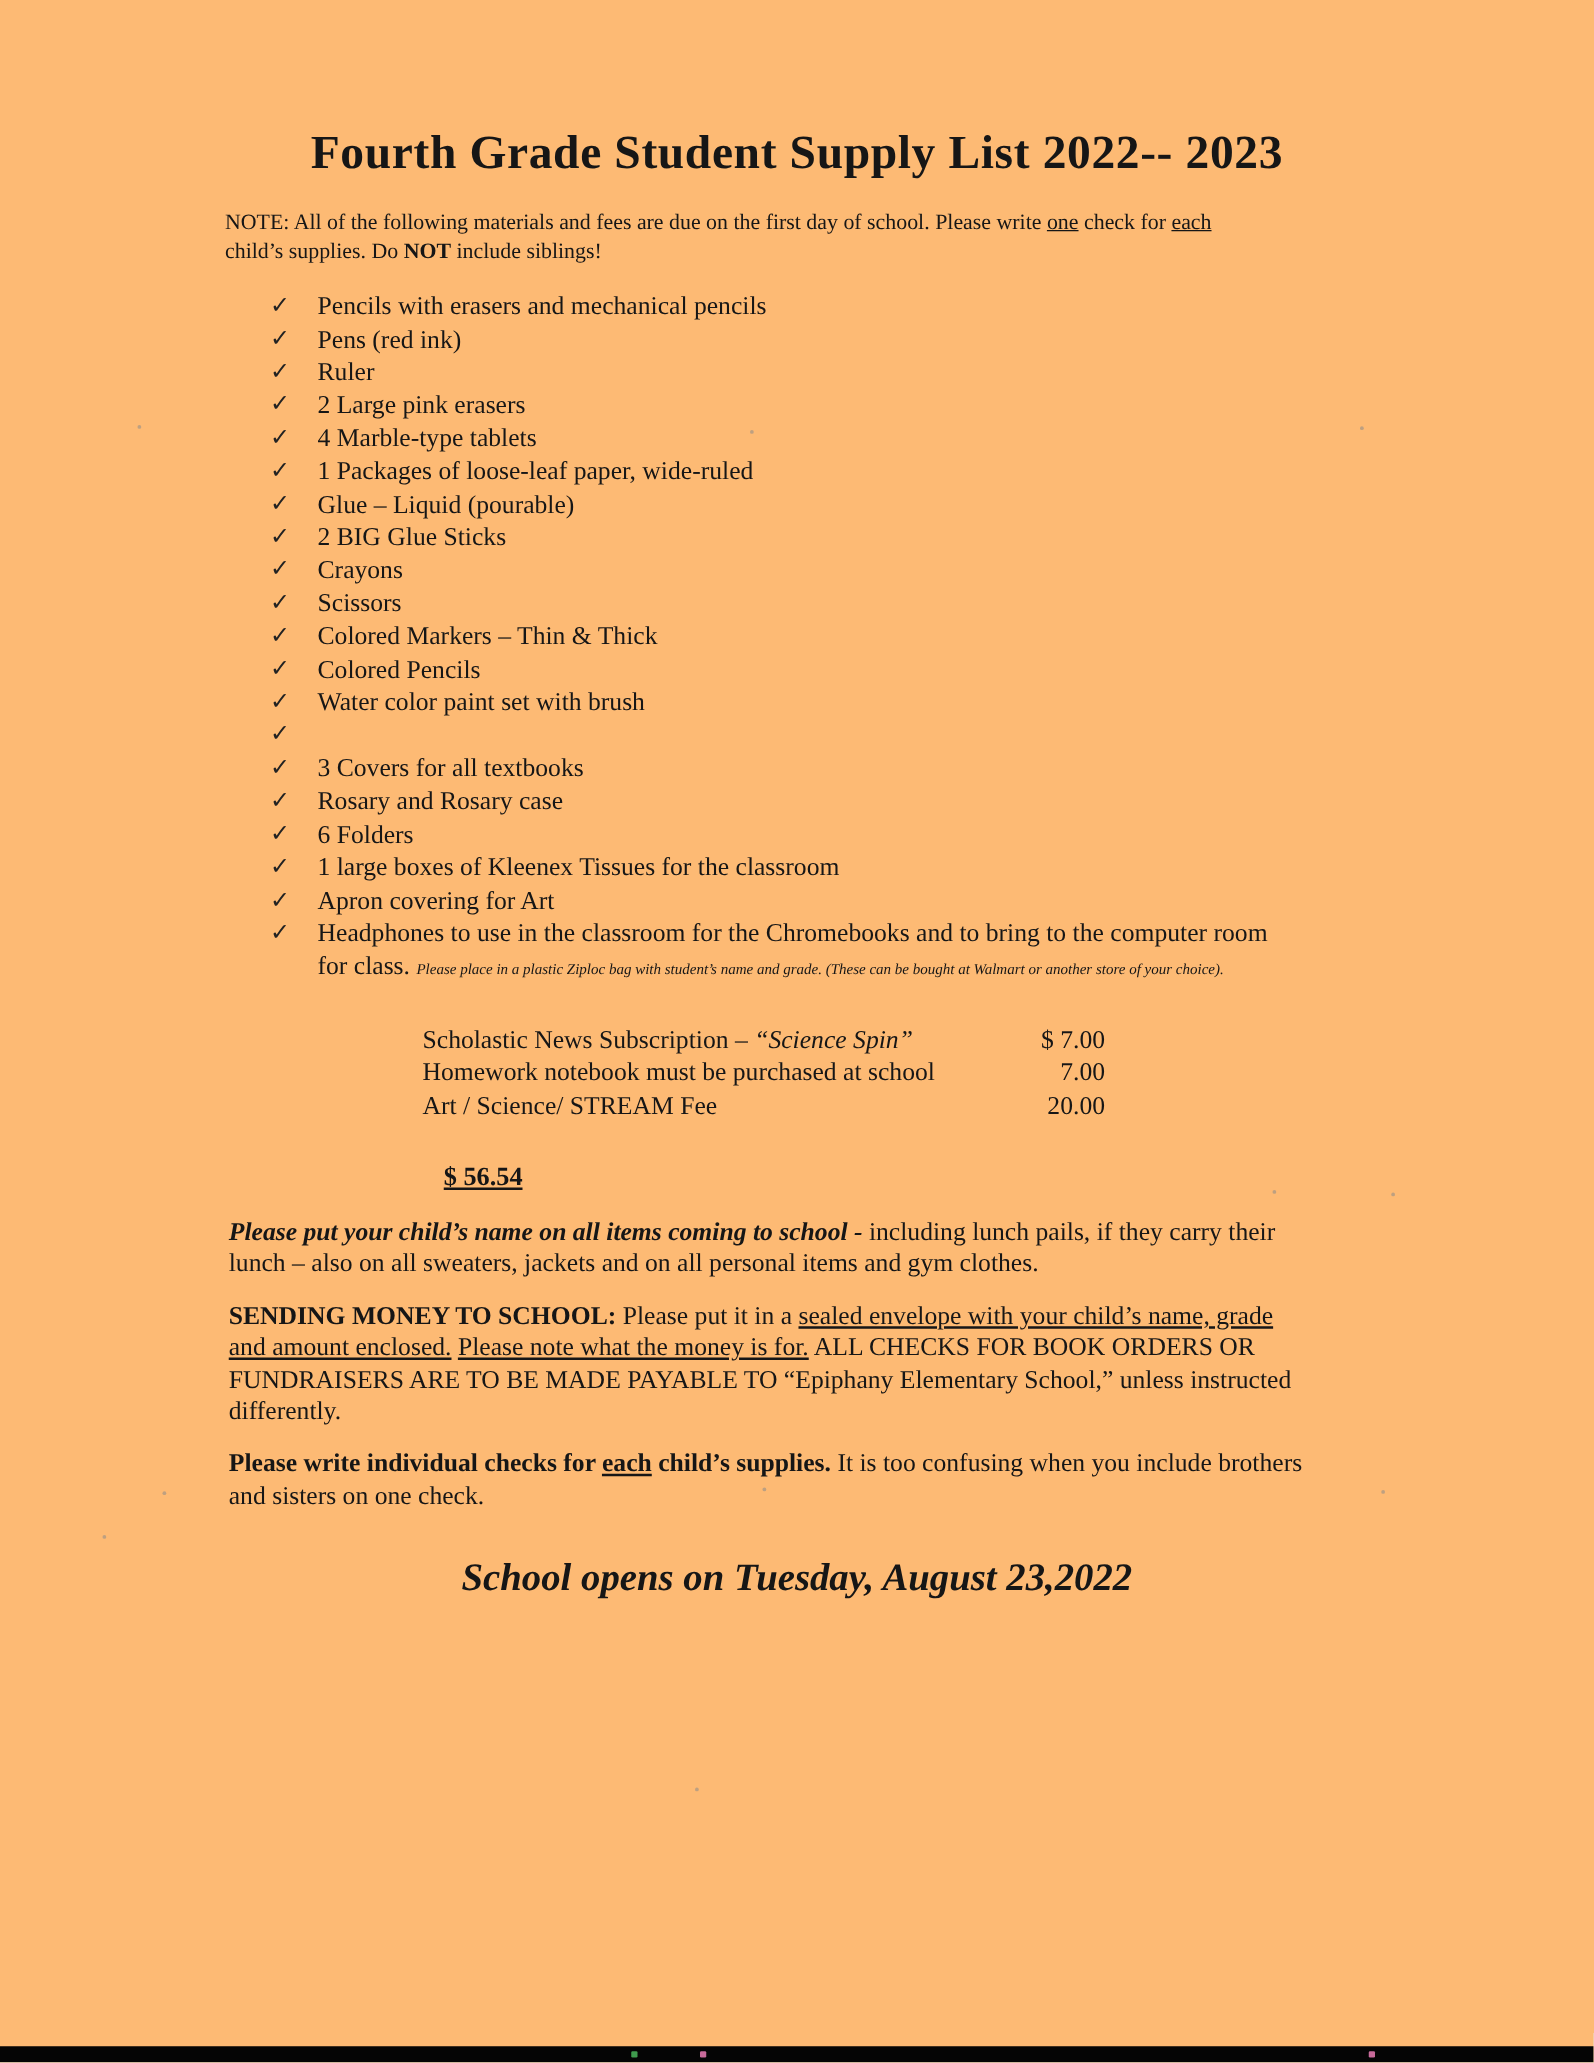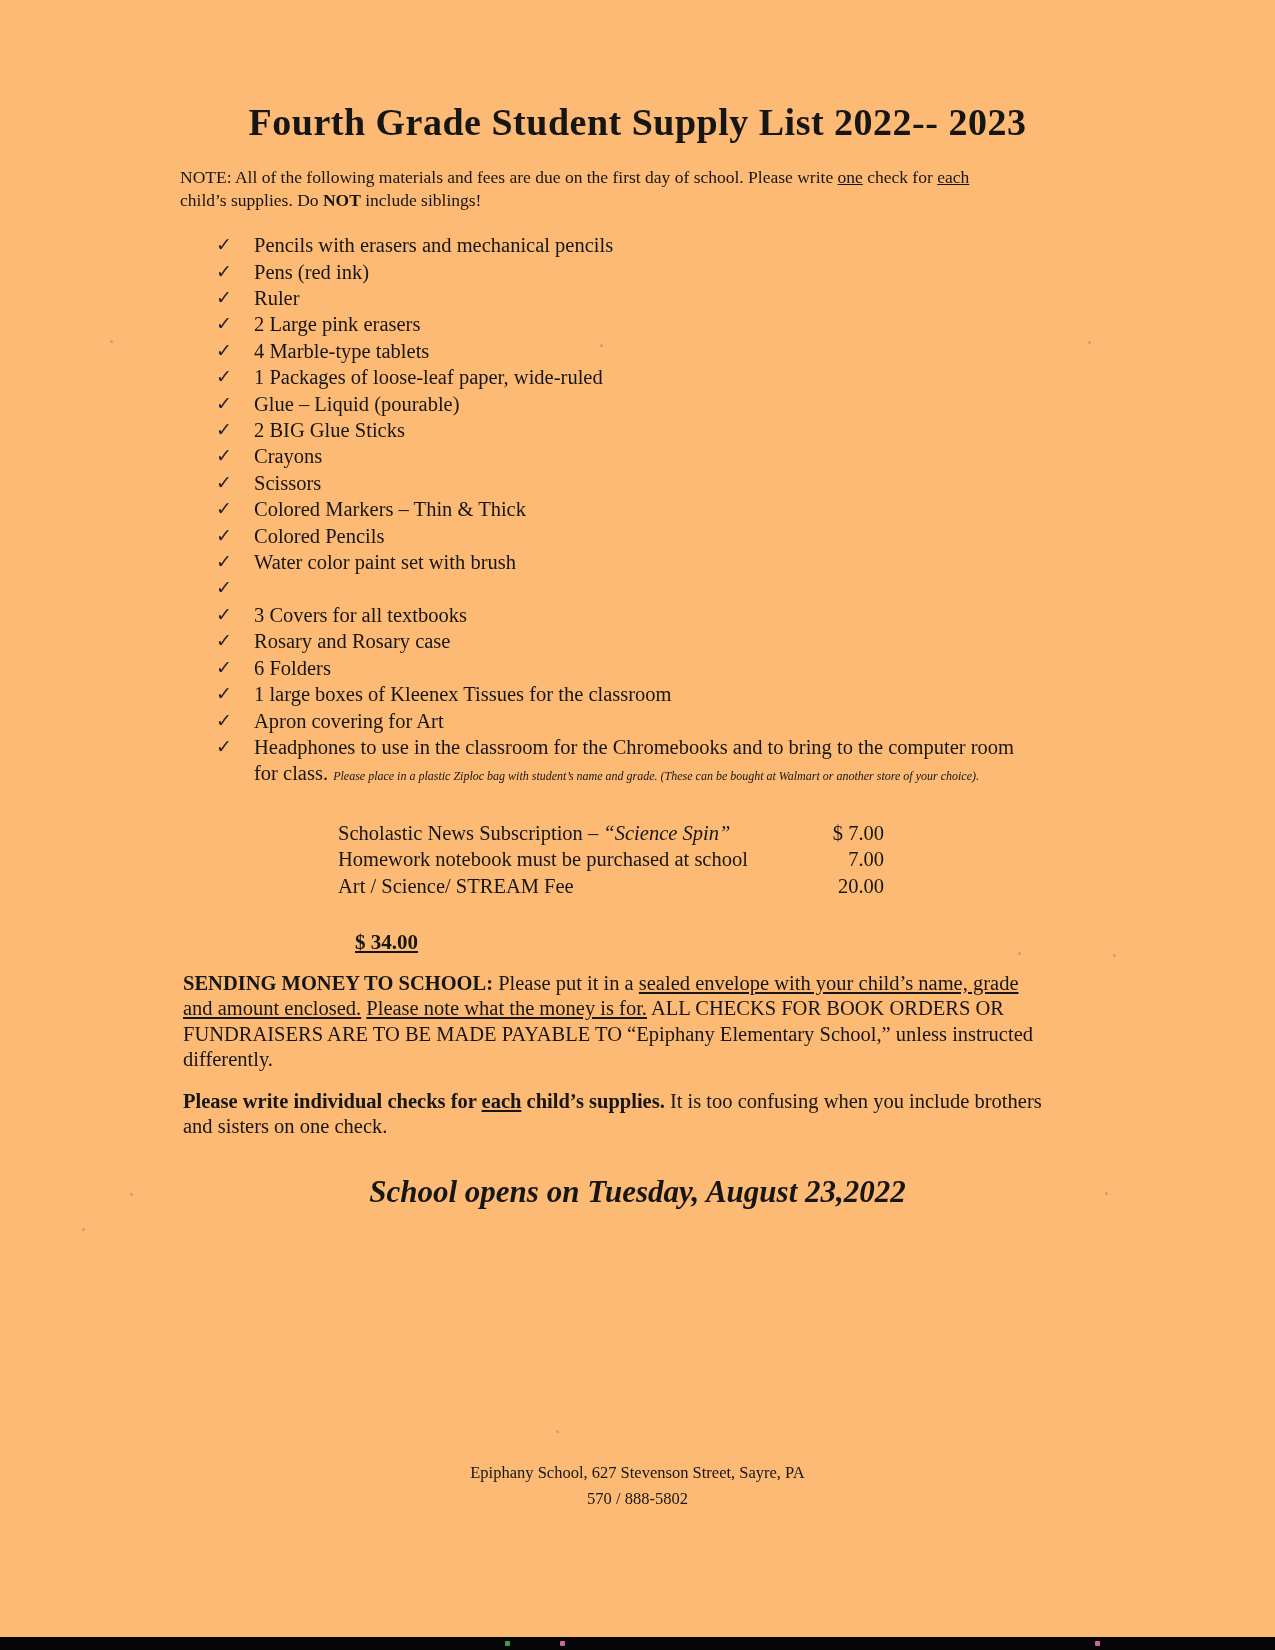--- a/index.html
+++ b/index.html
@@ -177,34 +177,31 @@
       <span><span>Homework notebook must be purchased at school</span></span>
       <span class="fee-amt">7.00</span>
     </div>
     <div class="fee-row">
       <span><span>Art / Science/ STREAM Fee</span></span>
       <span class="fee-amt">20.00</span>
     </div>
   </div>
 
   <div class="total-line">
-    <span class="total-amt">$ 34.00</span>
+    <span class="total-amt">$ 56.54</span>
   </div>
 
+  <p class="para"><span class="bi">Please put your child’s name on all items coming to school - </span><span>including lunch pails, if they carry their lunch – also on all sweaters, jackets and on all personal items and gym clothes.</span></p>
 
   <p class="para tight"><span class="b">SENDING MONEY TO SCHOOL:</span><span>  Please put it in a </span><span class="u">sealed envelope with your child’s name, grade and amount enclosed.</span><span>  </span><span class="u">Please note what the money is for.</span><span>  ALL CHECKS FOR BOOK ORDERS OR FUNDRAISERS ARE TO BE MADE PAYABLE TO “Epiphany Elementary School,” unless instructed differently.</span></p>
 
   <p class="para tight"><span class="b">Please write individual checks for </span><span class="b u">each</span><span class="b"> child’s supplies.</span><span>  It is too confusing when you include brothers and sisters on one check.</span></p>
 
   <div class="school-line">School opens on Tuesday, August 23,2022</div>
 
-  <div class="footer">
-    <div>Epiphany School, 627 Stevenson Street, Sayre, PA</div>
-    <div>570 / 888-5802</div>
-  </div>
 
   <span class="speck" style="left:110px;top:340px;"></span>
   <span class="speck" style="left:600px;top:344px;"></span>
   <span class="speck" style="left:1088px;top:341px;"></span>
   <span class="speck" style="left:1018px;top:952px;"></span>
   <span class="speck" style="left:1113px;top:954px;"></span>
   <span class="speck" style="left:130px;top:1193px;"></span>
   <span class="speck" style="left:610px;top:1190px;"></span>
   <span class="speck" style="left:1105px;top:1192px;"></span>
   <span class="speck" style="left:82px;top:1228px;"></span>

